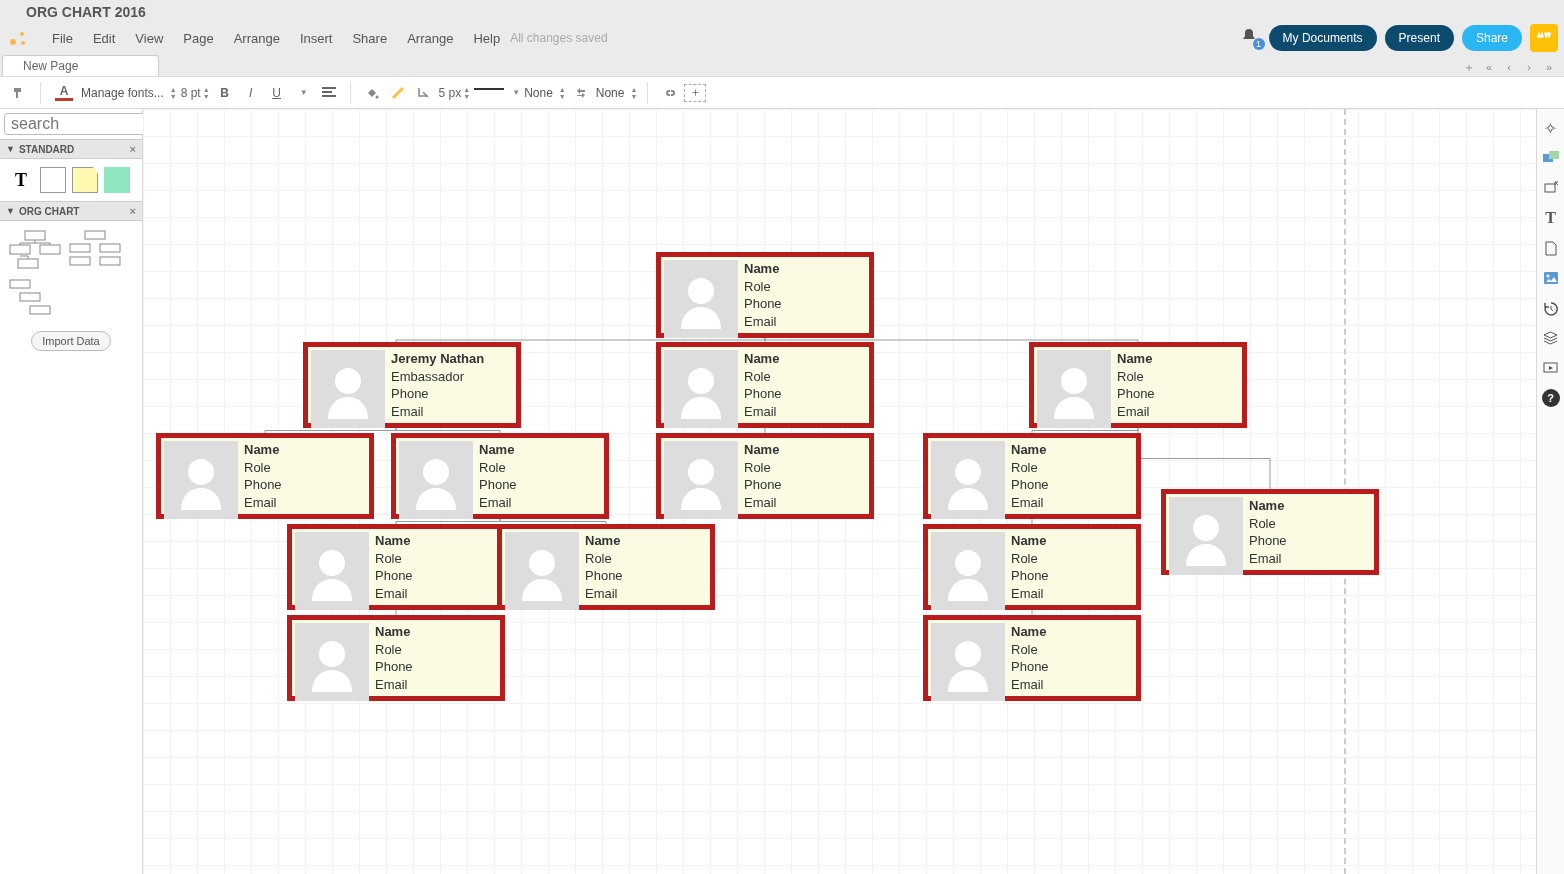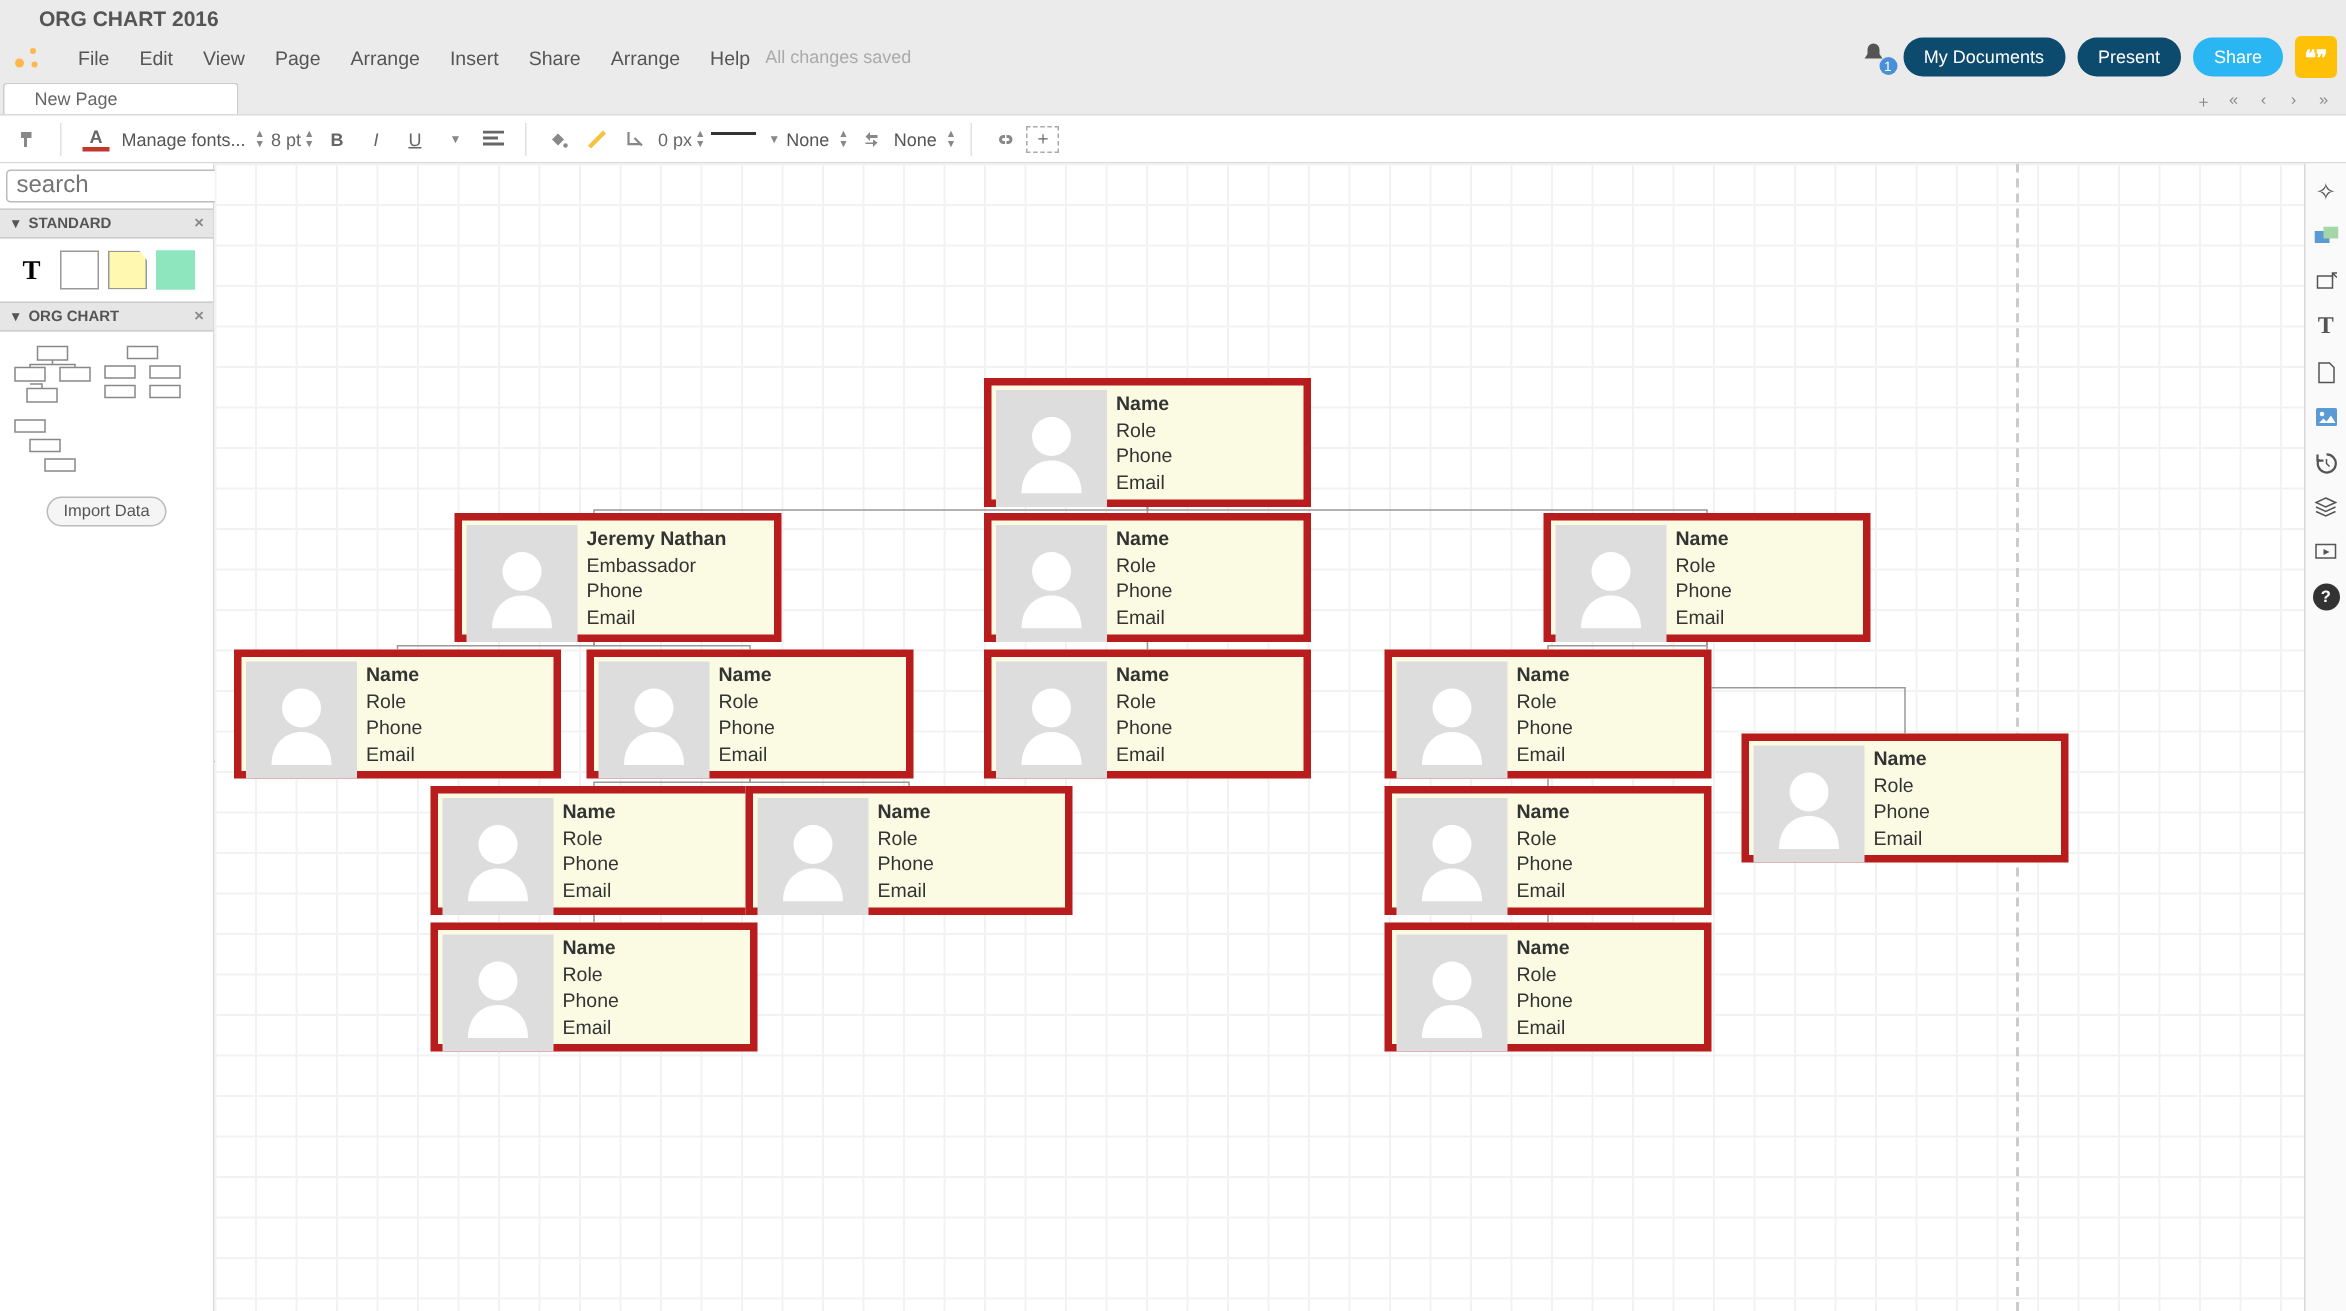--- a/index.html
+++ b/index.html
@@ -164,21 +164,21 @@
       <svg width="14" height="14">
         <path d="M2 12L12 2" stroke="#f5c242" stroke-width="3"></path>
       </svg>
     </div>
   <div class="tool-btn">
       <svg width="14" height="14">
         <path d="M2 2v8h8M6 6l5 5" stroke="#888" fill="none" stroke-width="1.5"></path>
       </svg>
     </div>
   <div class="stepper">
-      <span>0 px</span>
+      <span>5 px</span>
       <span class="stepper-arrows">
         <span>▲</span>
         <span>▼</span>
       </span>
     </div>
   <div class="select">
       <span class="line-sample"></span>
       <span class="dd-caret">▼</span>
     </div>
   <div class="select">

